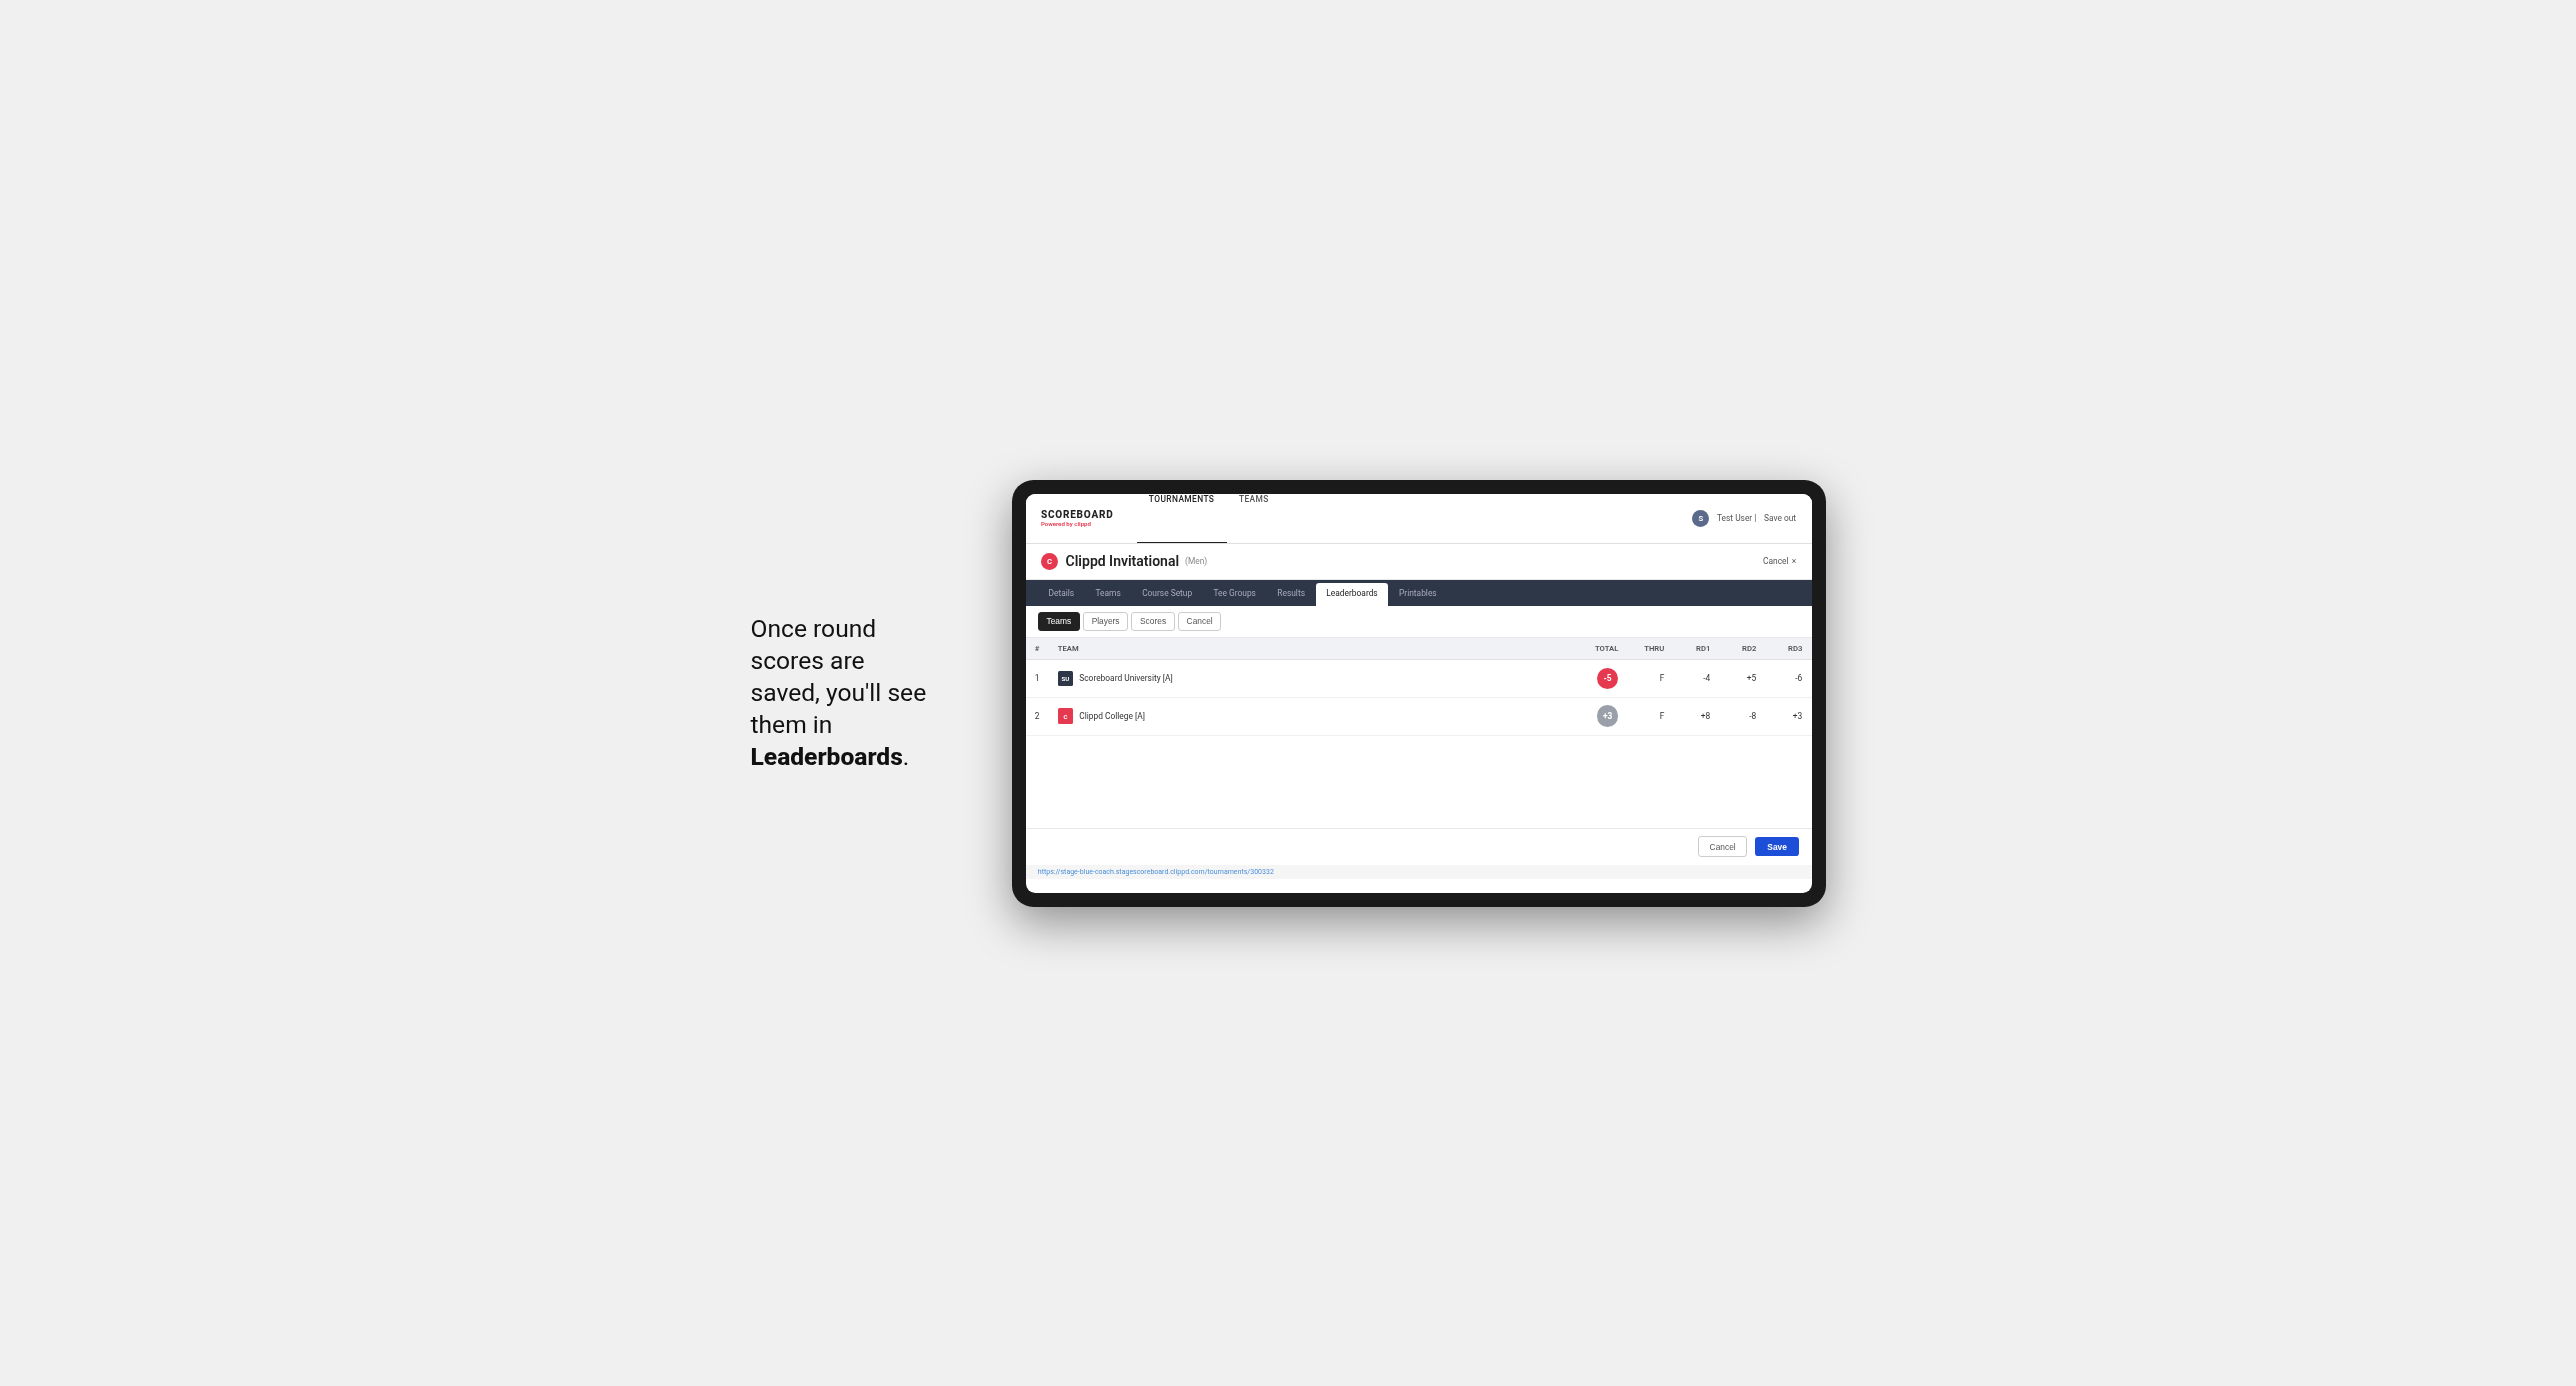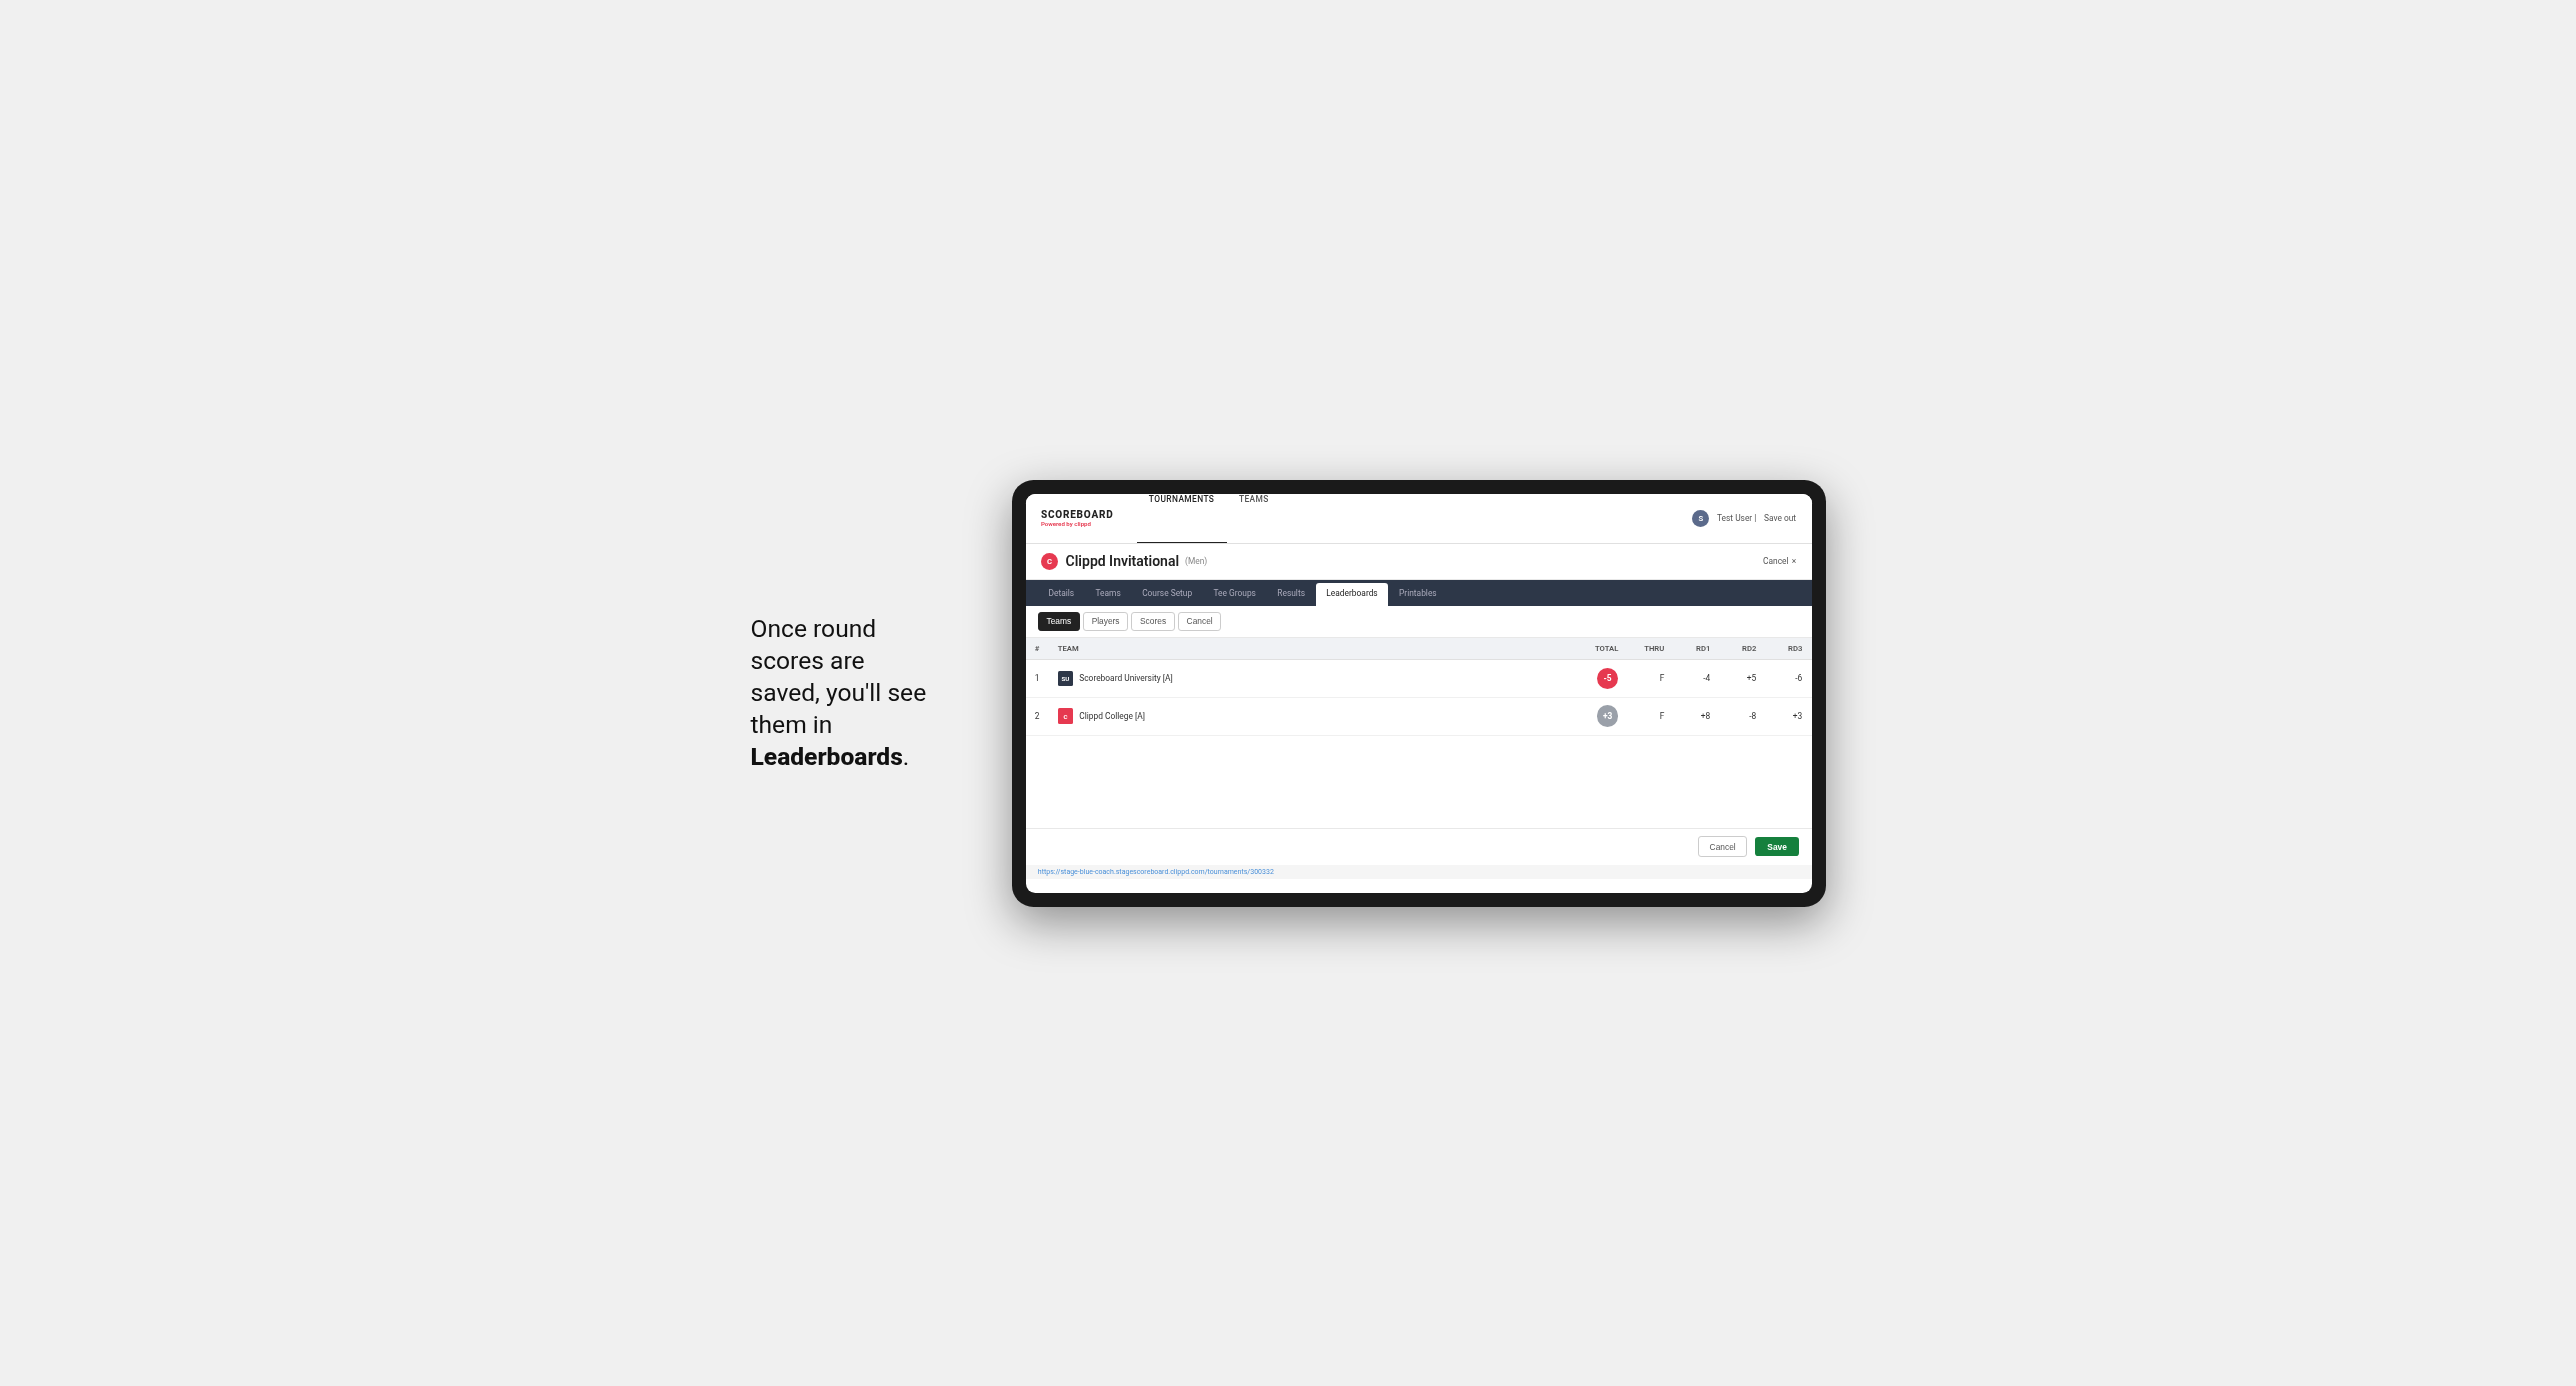--- a/index.html
+++ b/index.html
@@ -276,21 +276,21 @@
       font-size: 8.4px;
       background: #fff;
       border: 0.8px solid #ccc;
       border-radius: 3.1px;
       cursor: pointer;
       color: #555;
     }
     .btn-save {
       padding: 4.6px 12.3px;
       font-size: 8.4px;
-      background: #15803d;
+      background: #1d4ed8;
       border: none;
       border-radius: 3.1px;
       cursor: pointer;
       color: #fff;
       font-weight: 600;
     }
     .url-bar {
       background: #f5f5f5;
       padding: 3.1px 12.3px;
       font-size: 7px;

